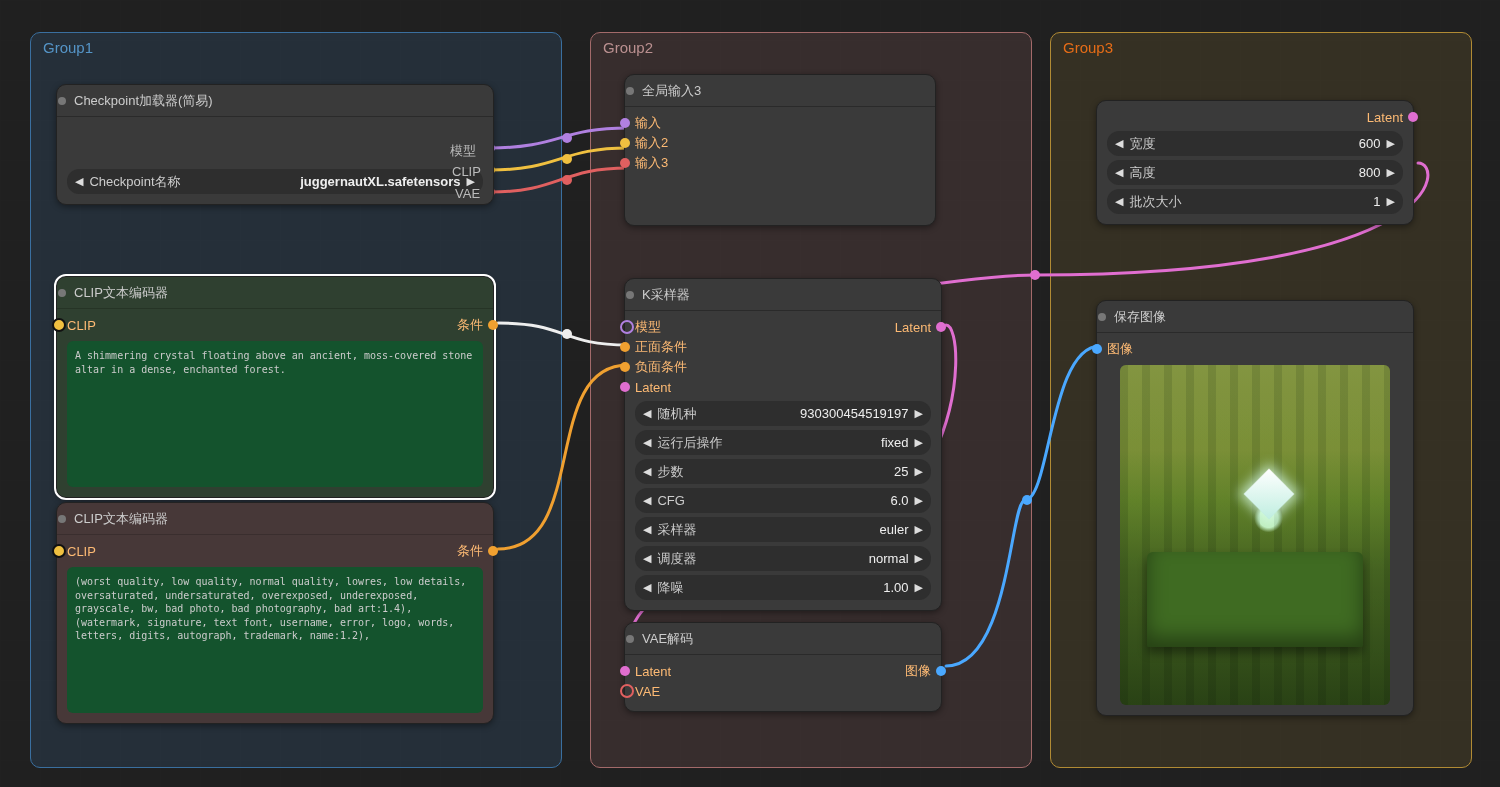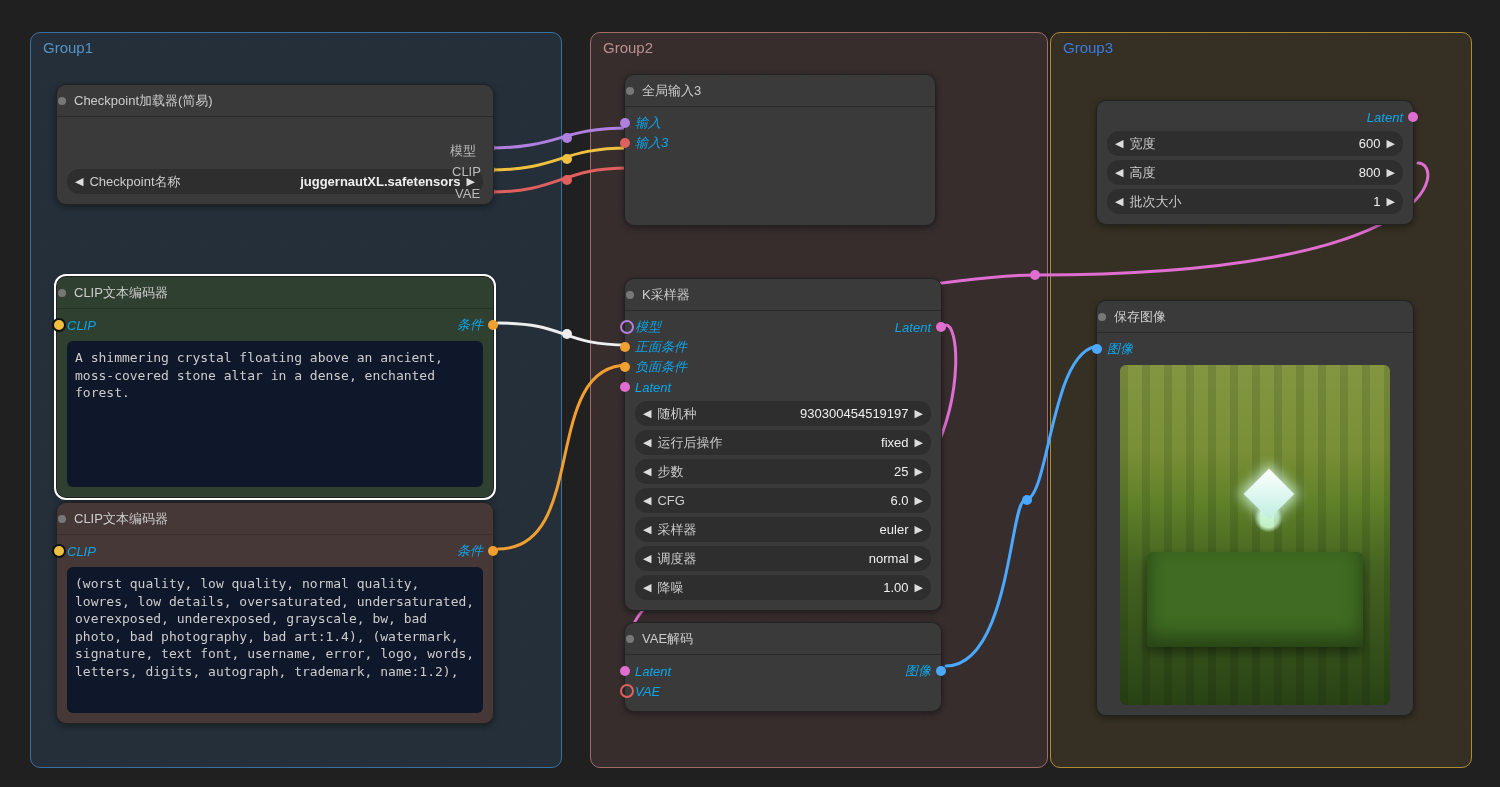--- a/index.html
+++ b/index.html
@@ -6,29 +6,29 @@
   #canvas{position:absolute;left:0;top:0;width:1500px;height:787px;}
   svg#wires{position:absolute;left:0;top:0;width:1500px;height:787px;pointer-events:none;z-index:5;}
   .group{position:absolute;border-radius:10px;z-index:1;}
   .group-title{position:absolute;top:6px;left:12px;font-size:15px;opacity:0.9;}
   .node{position:absolute;background:#3a3a3a;border:1px solid #222;border-radius:10px;box-shadow:0 2px 6px rgba(0,0,0,0.4);z-index:10;}
   .node.sel{outline:2px solid #fff;border-radius:10px;}
   .node-title{display:flex;align-items:center;gap:8px;padding:7px 12px 6px 1px;border-bottom:1px solid #2a2a2a;border-radius:10px 10px 0 0;}
   .node-title .dot{width:8px;height:8px;border-radius:50%;background:#777;}
   .node-body{padding:6px 10px 10px 10px;}
   .row{display:flex;justify-content:space-between;align-items:center;height:20px;position:relative;}
-  .row .lbl{color:#0ea5e9;font-style:italic;}
+  .row .lbl{color:#fdba74;}
   .row .port{width:10px;height:10px;border-radius:50%;position:absolute;}
   .port.left{left:-15px;}
   .port.right{right:-15px;}
   .field{display:flex;align-items:center;justify-content:space-between;background:#2e2e2e;border-radius:12px;padding:3px 8px;margin-top:4px;height:19px;}
   .field .arrow{color:#ddd;font-size:11px;}
   .field .name{flex:1;margin:0 6px;color:#ccc;}
   .field .val{color:#eee;margin:0 6px;}
-  .textarea{background:#0f172a;border-radius:6px;padding:8px;font-family:Menlo,Consolas,monospace;font-size:13px;line-height:1.35;color:#ccc;white-space:pre-wrap;margin-top:6px;height:110px;overflow:hidden;}
+  .textarea{background:#14532d;border-radius:6px;padding:8px;font-family:Menlo,Consolas,monospace;font-size:10px;line-height:1.35;color:#ccc;white-space:pre-wrap;margin-top:6px;height:110px;overflow:hidden;}
   .node.green{background:#2f4030;}
   .node.green .node-title{border-color:#263426;}
   .node.brown{background:#473838;}
   .node.brown .node-title{border-color:#3a2e2e;}
   .preview{width:270px;height:340px;border-radius:6px;margin:6px auto 0 auto;background:
      radial-gradient(circle at 55% 45%, #d0ffd8 0 4%, transparent 6%),
      linear-gradient(180deg,#8fa04a 0%, #85993e 25%, #6a8b2f 40%, #4b6a25 60%, #2d4718 100%);
      position:relative;overflow:hidden;}
   .preview::before{content:"";position:absolute;inset:0;background:
      repeating-linear-gradient(90deg, rgba(60,90,30,0.25) 0 8px, rgba(110,140,40,0.15) 8px 22px);
@@ -45,25 +45,25 @@
      background-size:40px 40px;opacity:0.25;pointer-events:none;}
 </style>
 </head>
 <body>
 
 <div id="canvas">
 
   <div class="group" style="left:30px;top:32px;width:530px;height:734px;background:rgba(58,111,159,0.20);border:1px solid #3a6f9f;">
     <div class="group-title" style="color:#5a9fd6">Group1</div>
   </div>
-  <div class="group" style="left:590px;top:32px;width:440px;height:734px;background:rgba(163,106,106,0.18);border:1px solid #a36a6a;padding-left:16px;">
+  <div class="group" style="left:590px;top:32px;width:440px;height:734px;background:rgba(163,106,106,0.18);border:1px solid #a36a6a;">
     <div class="group-title" style="color:#c99b9b">Group2</div>
   </div>
   <div class="group" style="left:1050px;top:32px;width:420px;height:734px;background:rgba(177,139,52,0.15);border:1px solid #b18b34;">
-    <div class="group-title" style="color:#3b82f6">Group3</div>
+    <div class="group-title" style="color:#f97316">Group3</div>
   </div>
 
   <div class="node" style="left:56px;top:84px;width:436px;">
     <div class="node-title">
         <span class="dot"></span>
       <span>Checkpoint加载器(简易)</span>
       </div>
     <div class="node-body">
       <div style="height:42px"></div>
       <div class="field">
@@ -113,20 +113,25 @@
 
   <div class="node" style="left:624px;top:74px;width:310px;height:150px;">
     <div class="node-title">
         <span class="dot"></span>
       <span>全局输入3</span>
       </div>
     <div class="node-body">
       <div class="row">
           <span class="port left" style="background:#b080e0"></span>
           <span class="lbl">输入</span>
+          <span></span>
+        </div>
+      <div class="row">
+          <span class="port left" style="background:#f0c040"></span>
+          <span class="lbl">输入2</span>
           <span></span>
         </div>
       <div class="row">
           <span class="port left" style="background:#e06060"></span>
           <span class="lbl">输入3</span>
           <span></span>
         </div>
     </div>
   </div>
 

